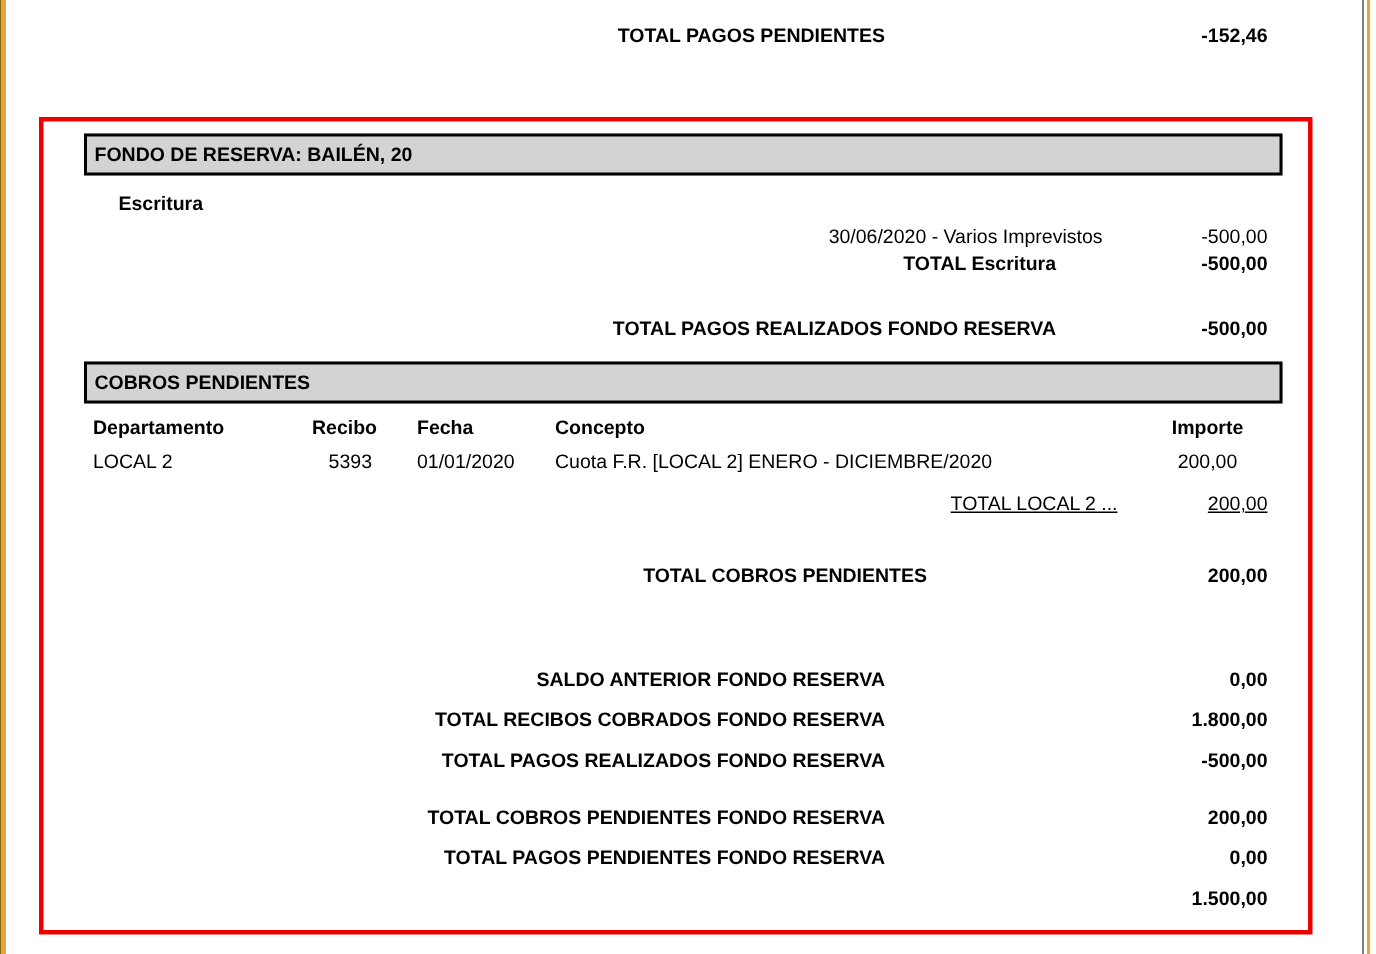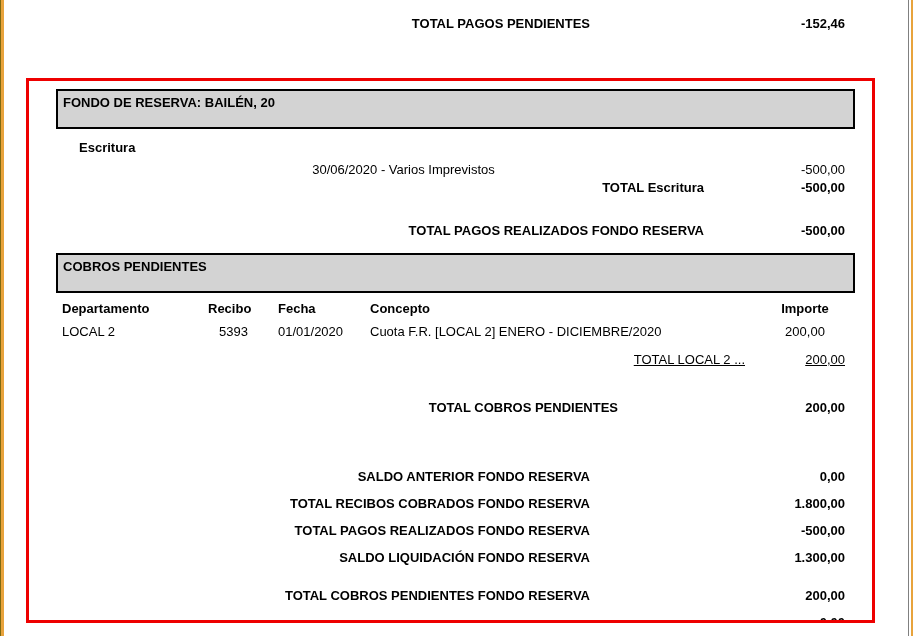--- a/index.html
+++ b/index.html
@@ -30,30 +30,30 @@
   .gap-lg { margin-right:145px; }
   .gap-md { margin-right:117px; }
   .gap-sm { margin-right:31px; }
   .bold { font-weight:bold; }
   
   .red-box {
     position:absolute; left:26px; top:78px; width:849px; height:545px;
     border:3px solid #ee0000; background:#ffffff; overflow:hidden;
   }
   .section-bar {
-    margin:0 17px 0 27px; height:40px;
+    margin:0 17px 0 27px; height:28px;
     background:#d3d3d3; border:2px solid #000000;
     font-weight:bold; line-height:24px; padding-left:5px;
     white-space:nowrap; overflow:hidden;
   }
   .bar1 { margin-top:8px; }
   .bar2 { margin-top:15px; }
   .group-title { margin-top:12px; padding-left:50px; font-weight:bold; line-height:14px; }
   .entry-row { margin-top:8px; padding:0 27px 0 43px; display:flex; line-height:14px; }
-  .entry-row .desc { flex:1; text-align:center; white-space:nowrap; }
+  .entry-row .desc { flex:1; text-align:right; white-space:nowrap; }
   .in-total { padding-right:27px; }
   .mt4 { margin-top:4px; } .mt29 { margin-top:29px; } .mt14 { margin-top:14px; }
   .mt34 { margin-top:34px; } .mt42 { margin-top:42px; } .mt11 { margin-top:11px; }
   
   .tbl-row { margin-top:9px; padding:0 27px 0 33px; display:flex; line-height:14px; }
   .col-dep { width:146px; text-align:left; }
   .col-rec { width:40px; text-align:right; }
   .col-fecha { width:80px; margin-left:30px; text-align:left; }
   .col-con { flex:1; margin-left:12px; text-align:left; white-space:nowrap; overflow:hidden; }
   .col-imp { width:80px; text-align:center; }
@@ -131,32 +131,29 @@
       <span class="amt">0,00</span>
     </div>
     <div class="trow">
       <span class="lbl gap-lg">TOTAL RECIBOS COBRADOS FONDO RESERVA</span>
       <span class="amt">1.800,00</span>
     </div>
     <div class="trow">
       <span class="lbl gap-lg">TOTAL PAGOS REALIZADOS FONDO RESERVA</span>
       <span class="amt">-500,00</span>
     </div>
-    <div class="trow">
-      <span class="lbl gap-lg">SALDO LIQUIDACIÓN FONDO RESERVA</span>
-      <span class="amt">1.300,00</span>
-    </div>
   </div>
 
   <div class="rowgrp in-total mt11">
     <div class="trow">
       <span class="lbl gap-lg">TOTAL COBROS PENDIENTES FONDO RESERVA</span>
       <span class="amt">200,00</span>
     </div>
     <div class="trow">
+      <span class="lbl gap-lg">TOTAL PAGOS PENDIENTES FONDO RESERVA</span>
       <span class="amt">0,00</span>
     </div>
     <div class="trow">
       <span class="amt">1.500,00</span>
     </div>
   </div>
 
 </div>
 
 </body></html>

